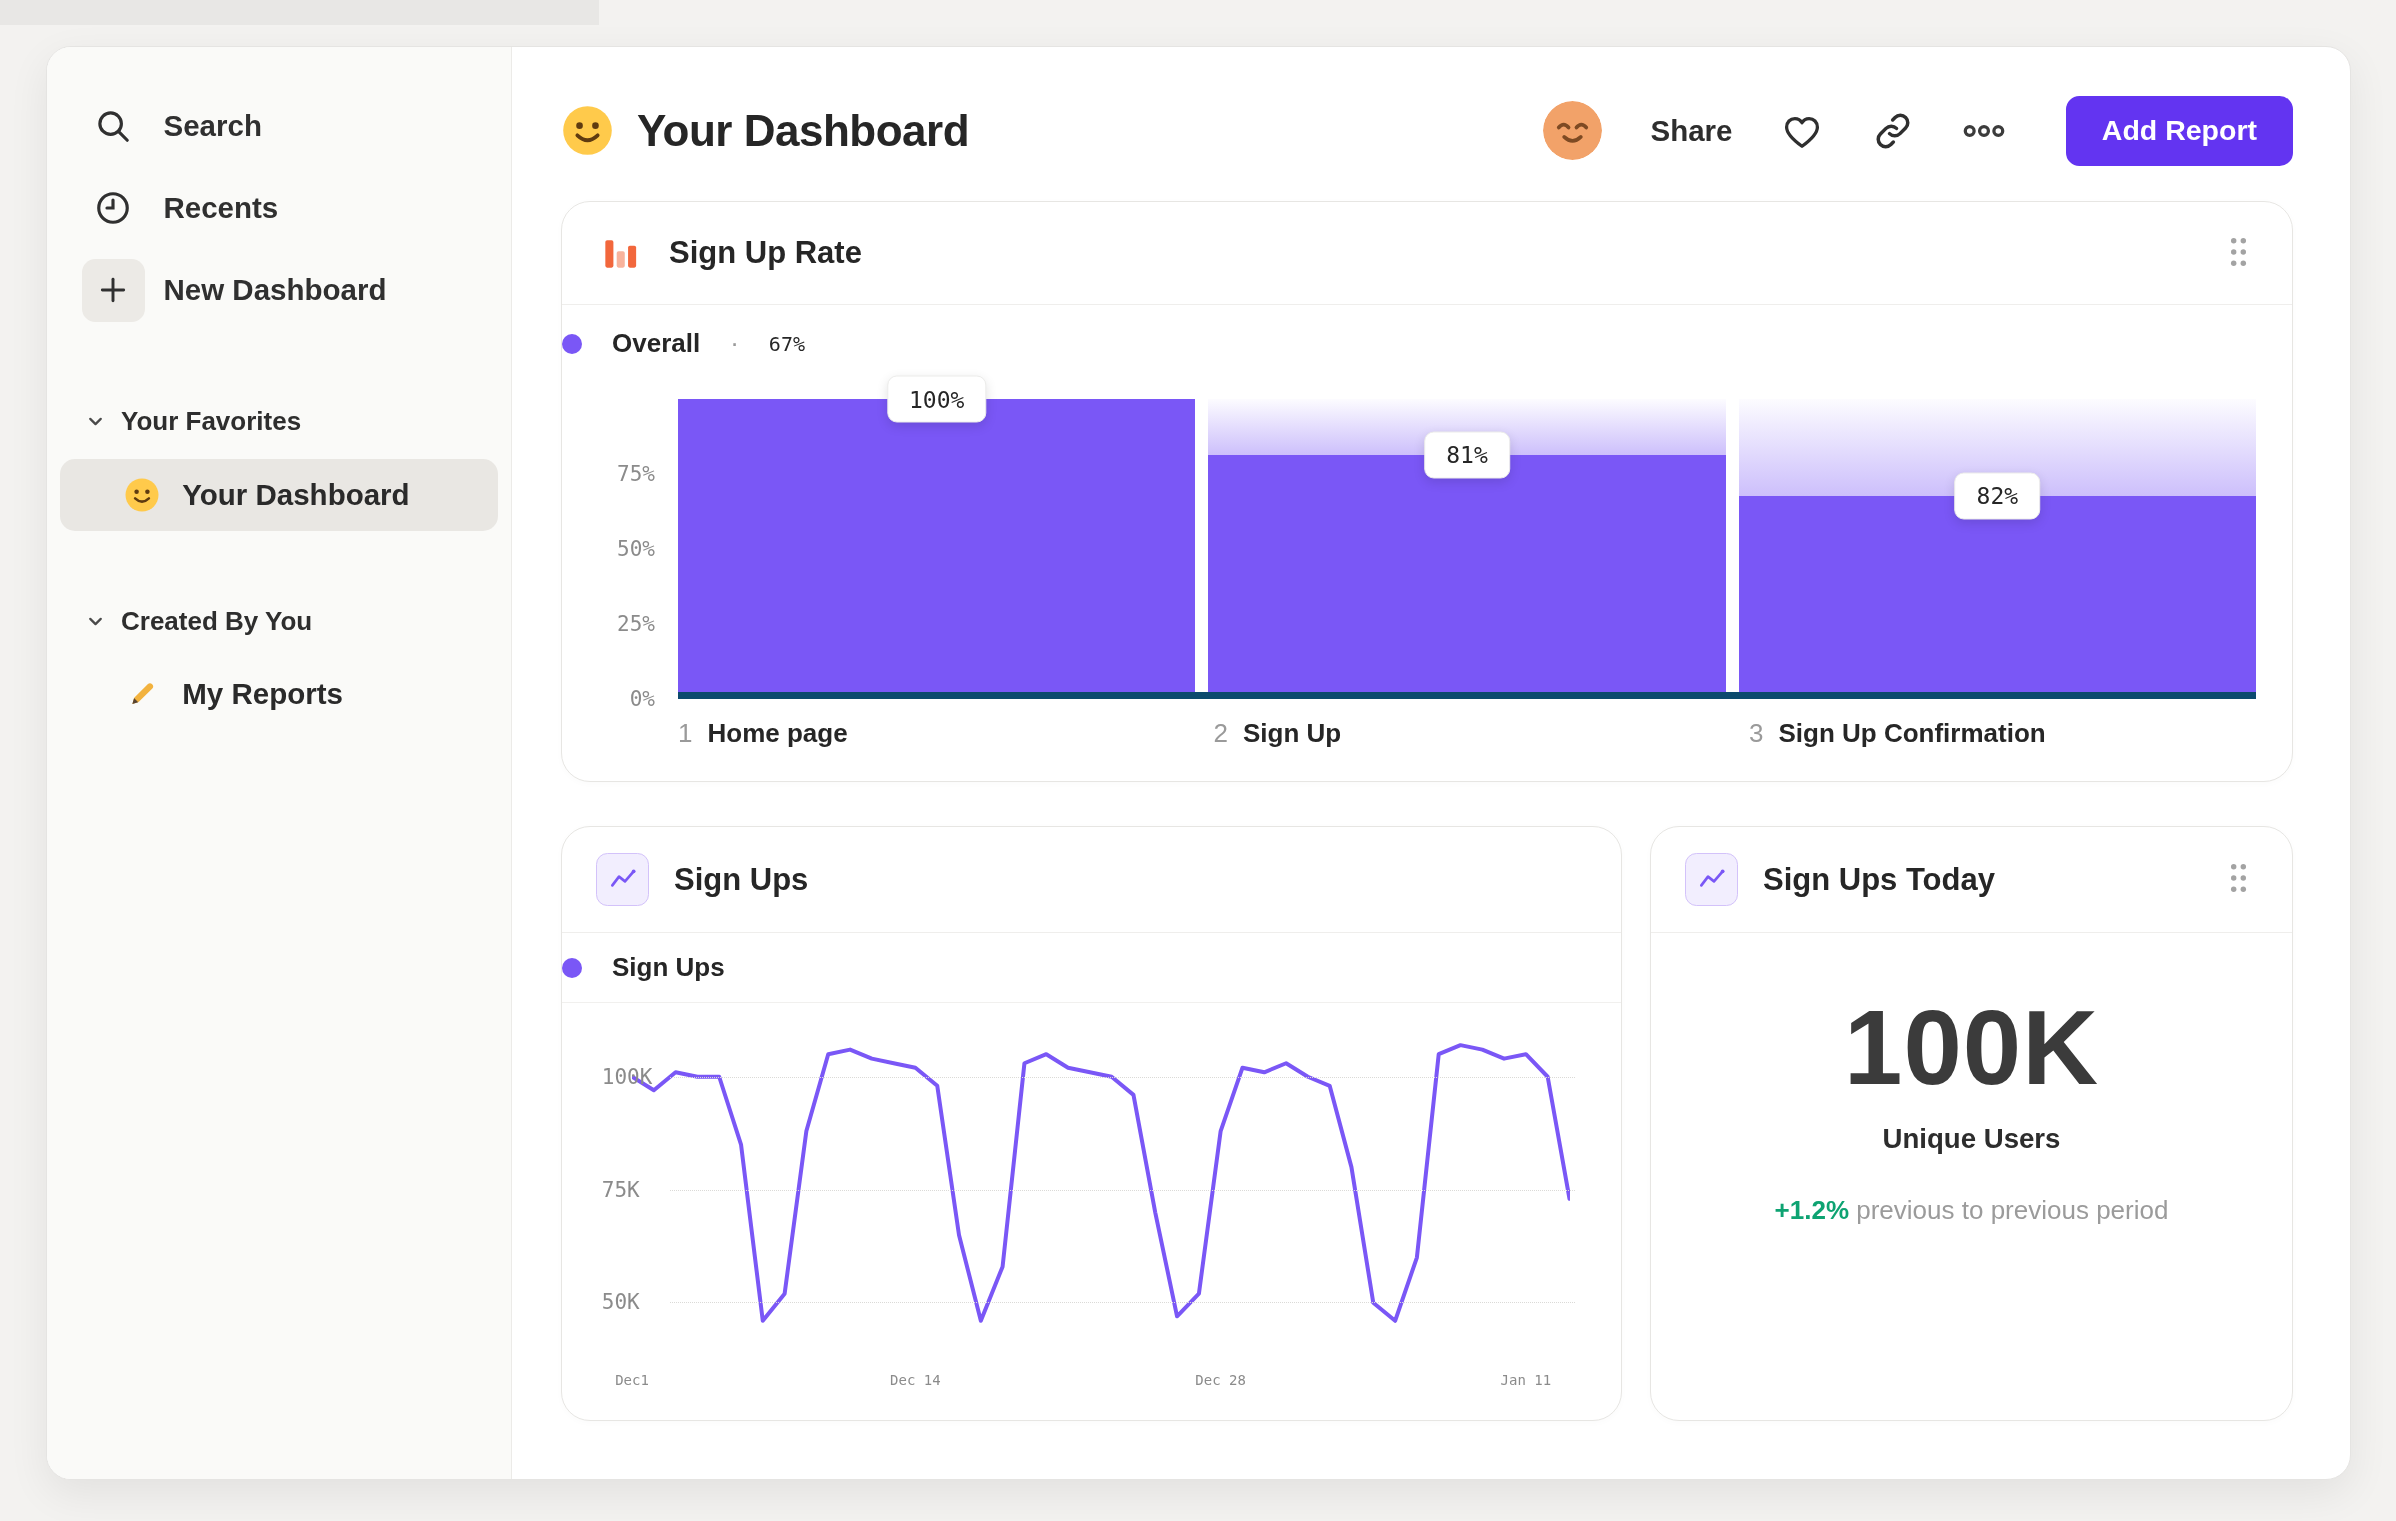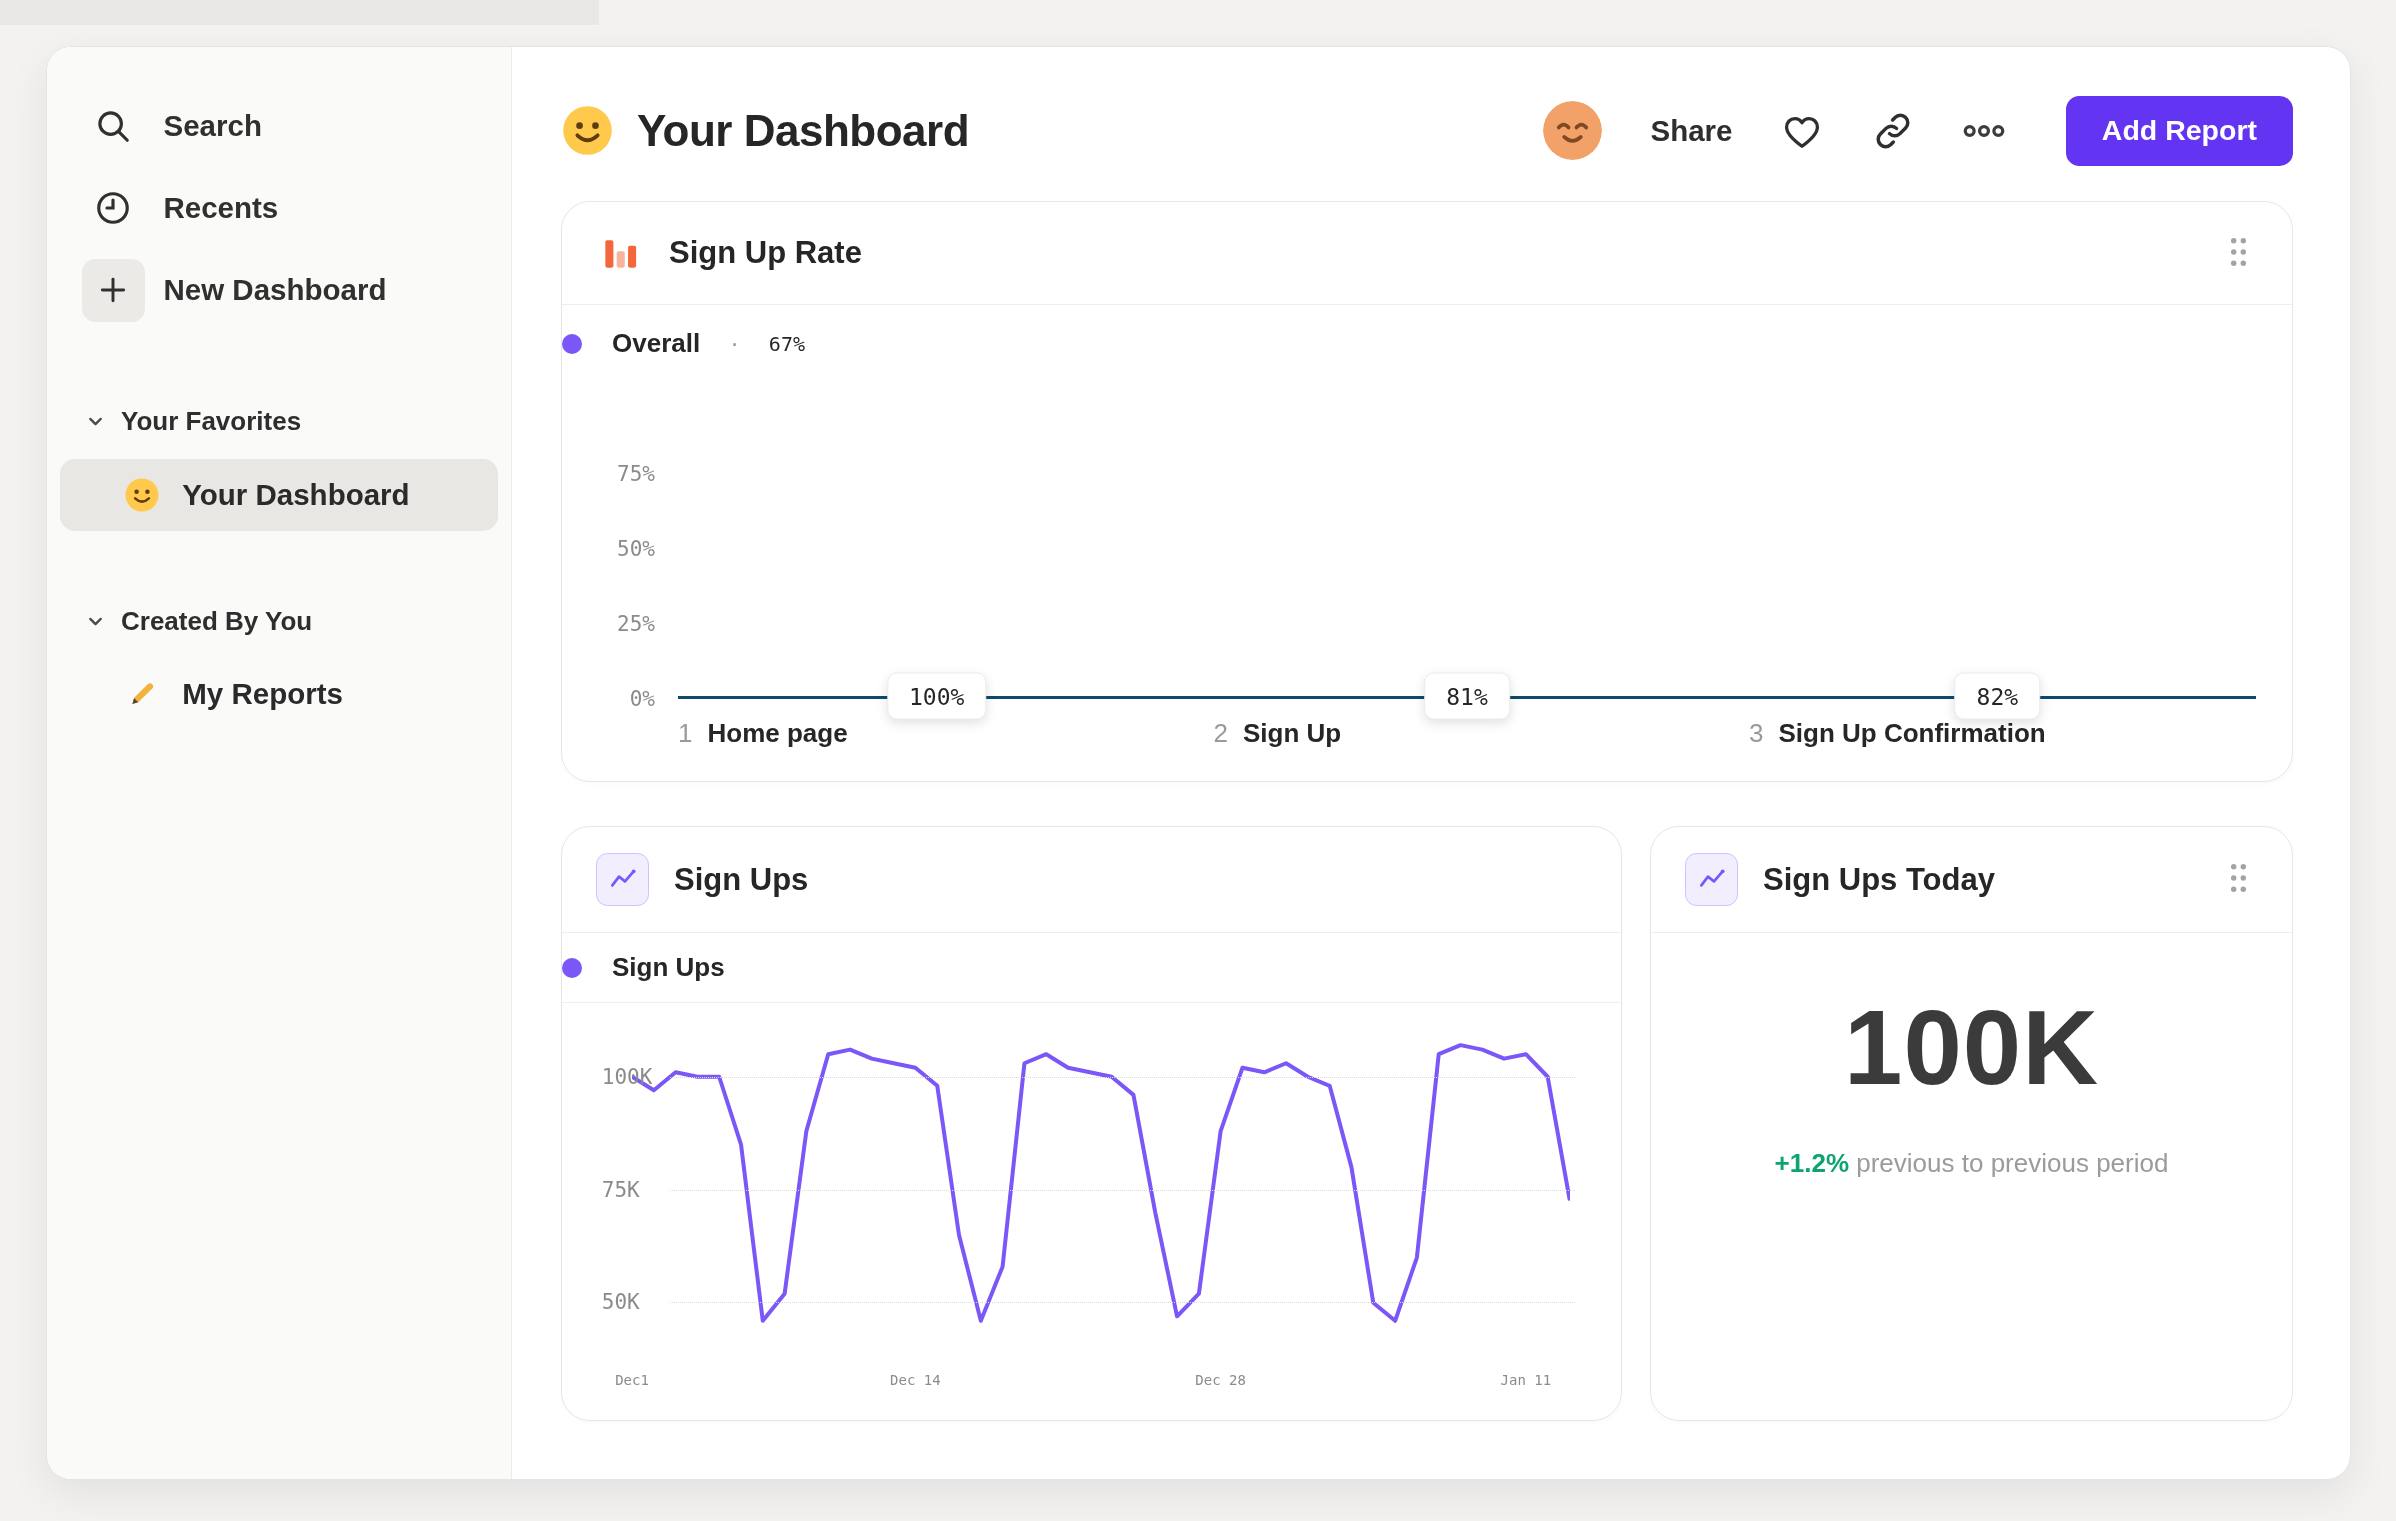--- a/index.html
+++ b/index.html
@@ -74,21 +74,21 @@
 
   
   .card-funnel { margin-top:25px; }
   .funnel-chart { padding:28.5px 36px 32px 36px; }
   .funnel-body { display:flex; }
   .funnel-yaxis { flex:0 0 80px; width:80px; position:relative; height:300px; }
   .funnel-yaxis .y-lab {
     position:absolute; right:23px; transform:translateY(50%);
     font-family:"DejaVu Sans Mono", monospace; font-size:21px; color:#8b8b8b;
   }
-  .funnel-cols { flex:1; display:flex; gap:13px; height:300px; border-bottom:3px solid #0c4a6e;align-items:flex-end; }
+  .funnel-cols { flex:1; display:flex; gap:13px; height:300px; border-bottom:7px solid #0c4a6e; }
   .funnel-col { flex:1; position:relative; cursor:pointer; }
   .bar-ghost { position:absolute; top:0; left:0; right:0;
     background:linear-gradient(to bottom, rgba(122,87,246,0.02), rgba(122,87,246,0.38)); }
   .bar-solid { position:absolute; bottom:0; left:0; right:0; background:#7A57F6; }
   .bar-pill {
     position:absolute; left:50%; transform:translate(-50%,-50%);
     background:#fff; border:1px solid #ececea; border-radius:9.5px;
     box-shadow:0 3.8px 11.4px rgba(0,0,0,.12); padding:9.5px 21px;
     font-family:"DejaVu Sans Mono", monospace; font-size:23px; color:#262626; white-space:nowrap;
   }
@@ -370,20 +370,21 @@
                 <circle cx="10" cy="3" r="1.7"></circle>
               <circle cx="4" cy="10" r="1.7"></circle>
                 <circle cx="10" cy="10" r="1.7"></circle>
               <circle cx="4" cy="17" r="1.7"></circle>
                 <circle cx="10" cy="17" r="1.7"></circle>
             </svg>
           </button>
         </div>
         <div class="metric-body">
           <div class="metric-value">100K</div>
+          <div class="metric-label">Unique Users</div>
           <div class="metric-delta">
             <span class="delta">+1.2%</span>
             <span class="delta-note">previous to previous period</span>
           </div>
         </div>
       </section>
 
     </div>
   </main>
 </div>

